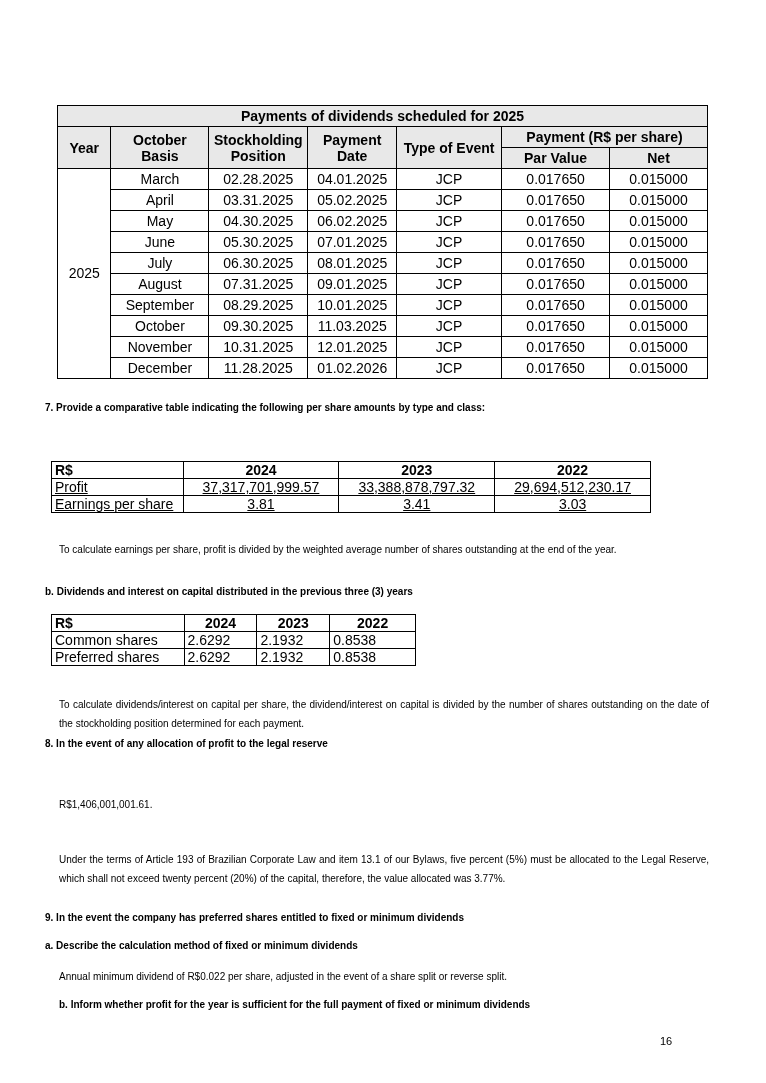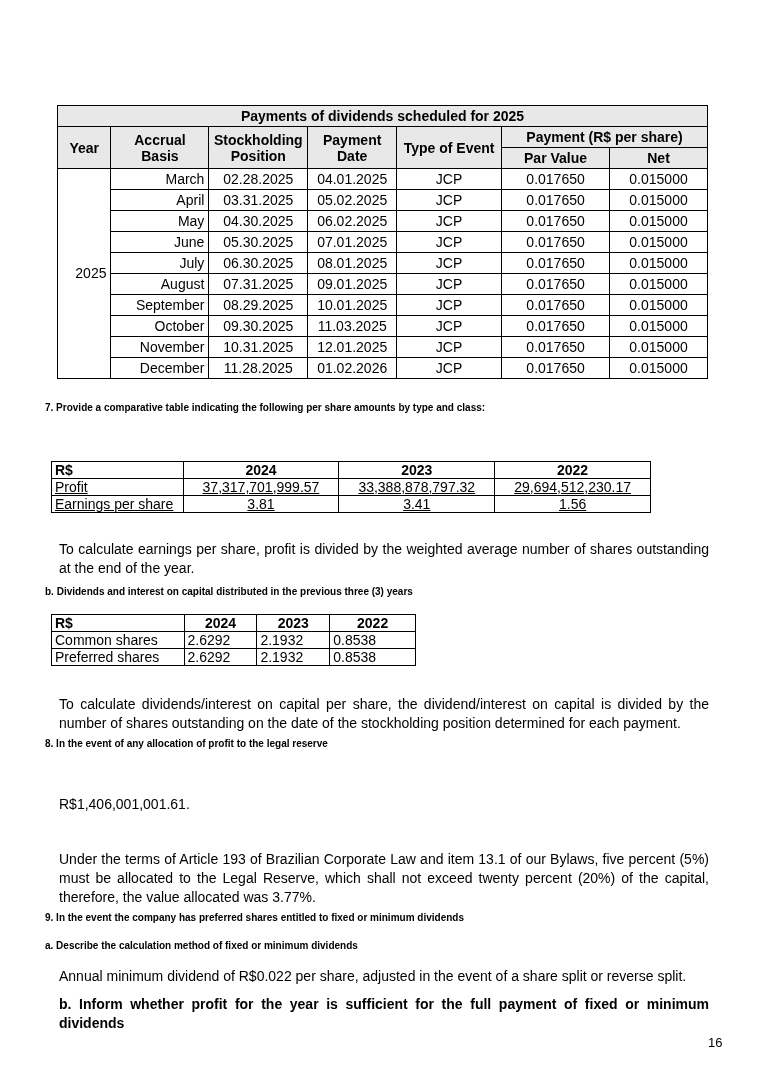--- a/index.html
+++ b/index.html
@@ -9,39 +9,39 @@
   }
   .page { position: absolute; left: 0; top: 0; width: 766px; height: 906px; }
 
   
   table { border-collapse: collapse; font-family: "Liberation Sans", sans-serif; }
   .sched { position: absolute; left: 57px; top: 105px; width: 651px; font-size: 14px; }
   .sched th, .sched td { border: 1px solid #000; padding: 0 4px; height: 20px; line-height: 19px; }
   .sched th { background: #e8e8e8; font-weight: bold; text-align: center; line-height: 16px; }
   .sched .title th { height: 20px; }
   .sched td { text-align: center; }
-  .sched td.left { text-align: right; }
-  .sched td.year { text-align: right; vertical-align: middle; margin-top: 16px; }
+  .sched td.left { text-align: center; }
+  .sched td.year { text-align: center; vertical-align: middle; margin-top: 16px; }
 
   .h { position: absolute; left: 45px; font-weight: bold; font-size: 10px; margin: 0; white-space: nowrap; }
-  .p { position: absolute; left: 59px; width: 650px; font-size: 14px; line-height: 19px; margin: 0; text-align: justify; }
+  .p { position: absolute; left: 59px; width: 650px; font-size: 10px; line-height: 19px; margin: 0; text-align: justify; }
 
   .t2 { position: absolute; left: 51px; top: 461px; width: 600px; font-size: 14px; }
   .t2 th, .t2 td { border: 1px solid #000; height: 16px; line-height: 15px; padding: 0 3px; }
   .t2 th { font-weight: bold; text-align: center; }
   .t2 th.left, .t2 td.left { text-align: left; }
   .t2 td { text-align: center; text-decoration: underline; }
 
   .t3 { position: absolute; left: 51px; top: 614px; width: 365px; font-size: 14px; }
   .t3 th, .t3 td { border: 1px solid #000; height: 16px; line-height: 15px; padding: 0 3px; }
   .t3 th { font-weight: bold; text-align: center; }
   .t3 th.left, .t3 td.left { text-align: left; }
   .t3 td { text-align: left; }
 
-  .pagenum { position: absolute; left: 660px; top: 1035px; font-size: 13px; margin-left: 48px; }
+  .pagenum { position: absolute; left: 660px; top: 1035px; font-size: 11px; }
 </style>
 </head>
 <body>
 
 <div class="page">
 
   <table class="sched">
     <colgroup>
       <col style="width:53px">
         <col style="width:97px">
@@ -50,21 +50,21 @@
         <col style="width:104px">
         <col style="width:107px">
         <col style="width:97px">
     </colgroup>
     <tbody>
         <tr class="title">
       <th colspan="7">Payments of dividends scheduled for 2025</th>
     </tr>
     <tr>
       <th rowspan="2">Year</th>
-      <th rowspan="2">Accrual Basis</th>
+      <th rowspan="2">October Basis</th>
       <th rowspan="2">Stockholding Position</th>
       <th rowspan="2">Payment Date</th>
       <th rowspan="2">Type of Event</th>
       <th colspan="2">Payment (R$ per share)</th>
     </tr>
     <tr>
       <th>Par Value</th>
       <th>Net</th>
     </tr>
     </tbody>
@@ -172,21 +172,21 @@
     <tr>
       <td class="left">Profit</td>
       <td>37,317,701,999.57</td>
       <td>33,388,878,797.32</td>
       <td>29,694,512,230.17</td>
     </tr>
     <tr>
       <td class="left">Earnings per share</td>
       <td>3.81</td>
       <td>3.41</td>
-      <td>1.56</td>
+      <td>3.03</td>
     </tr>
   </tbody>
     </table>
 
   <p class="p" style="top:540px">To calculate earnings per share, profit is divided by the weighted average number of shares outstanding at the end of the year.</p>
   <p class="h" style="top:586px">b. Dividends and interest on capital distributed in the previous three (3) years</p>
 
   <table class="t3">
     <colgroup>
         <col style="width:133px">

